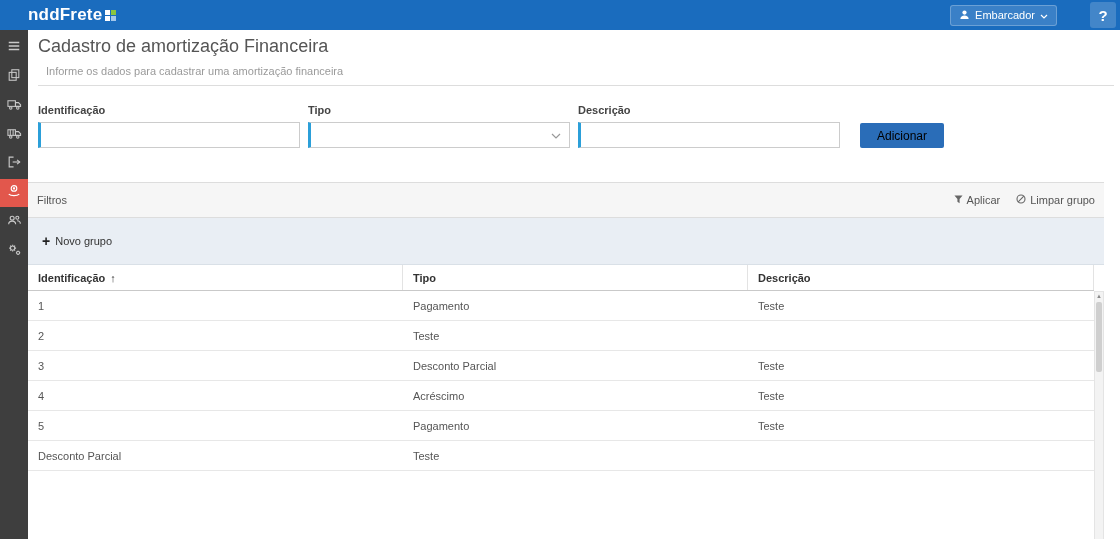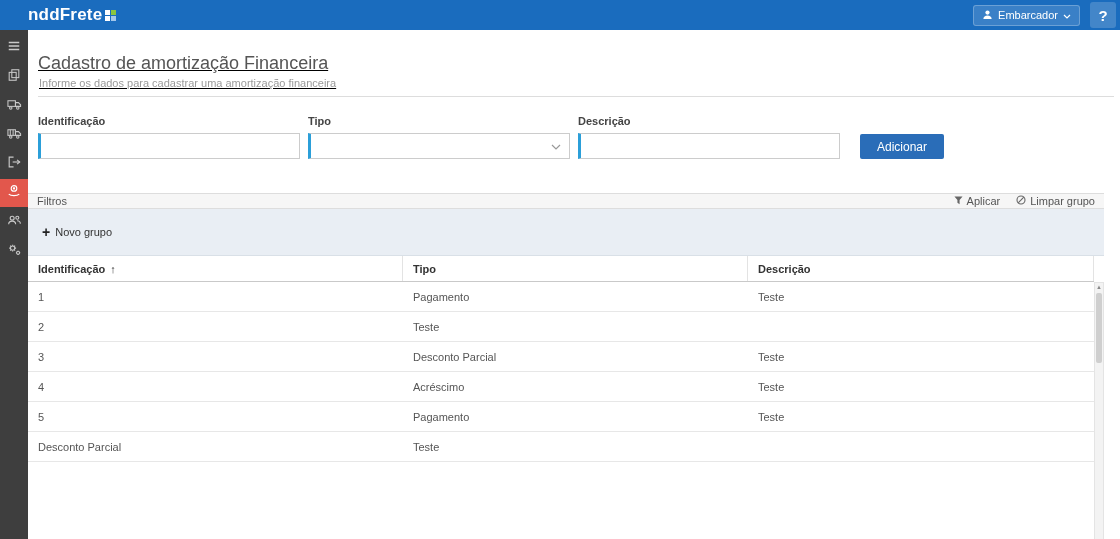--- a/index.html
+++ b/index.html
@@ -13,21 +13,21 @@
   
   .topbar {
     position:absolute; top:0; left:0; width:1120px; height:30px;
     background:var(--header-bg,#1a6cbe);
     display:flex; align-items:center; justify-content:space-between;
     z-index:5;
   }
   .brand { display:flex; align-items:flex-start; padding-left:28px; color:#fff;
            font-size:17px; font-weight:bold; letter-spacing:.2px; line-height:22px; }
   .brand-flag { margin-left:3px; margin-top:1px; }
-  .topbar-right { display:flex; align-items:center; height:100%; }
+  .topbar-right { display:flex; align-items:center; height:100%;gap:23px; }
   .user-menu {
     display:flex; align-items:center; gap:5px;
     background:rgba(255,255,255,.14); border:1px solid rgba(255,255,255,.25);
     border-radius:3px; color:#fff; font-size:11px; padding:3px 8px;
     margin-right:10px; cursor:pointer;
   }
   .help-btn {
     width:26px; height:26px; margin-right:4px; border:none; border-radius:3px;
     background:rgba(255,255,255,.18); color:#fff; font-size:15px; font-weight:bold;
     cursor:pointer; display:flex; align-items:center; justify-content:center;
@@ -43,46 +43,46 @@
     display:flex; align-items:center; justify-content:center; cursor:pointer;
   }
   .side-item svg { stroke:#c9c9c9; }
   .side-item.active { background:var(--active-item,#e2574c); }
   .side-item.active svg { stroke:#fff; }
 
   
   .main { position:absolute; top:30px; left:28px; width:1092px; height:509px; background:#fff; }
   .content { width:1076px; }
 
-  .page-head { padding:19px 10px 0;text-decoration:underline; }
+  .page-head { padding:2px 10px 0; }
   .page-title { font-size:18px; font-weight:400; color:#555; margin:4px 0 3px; }
-  .page-subtitle { font-size:11px; color:#9a9a9a; margin:1px; }
+  .page-subtitle { font-size:11px; color:#9a9a9a; margin:8px; }
   .head-divider { border:0; border-top:1px solid #ddd; margin:7px 0 0; width:1076px; }
 
   .form-row { display:flex; align-items:flex-end; padding-left:10px; margin-top:18px; }
   .field { width:262px; margin-right:8px; }
   .field-label { display:block; font-size:11px; font-weight:bold; color:#444; margin-bottom:6px; }
   .text-input, .select-box {
     width:100%; height:26px; border:1px solid #ccc;
     border-left:3px solid var(--accent,#2b9fd9);
     font-size:12px; padding:0 6px; background:#fff; outline:none;
     font-family:"Liberation Sans", sans-serif;
   }
   .select-box {
     display:flex; align-items:center; justify-content:flex-end;
     padding-right:8px; cursor:pointer;
   }
   .add-btn {
     margin-left:12px; height:25px; padding:0 17px;
-    background:var(--button,#2a6db8); color:#ffffff; border:none; border-radius:2px;
+    background:var(--button,#2a6db8); color:#000000; border:none; border-radius:2px;
     font-size:12px; cursor:pointer; font-family:"Liberation Sans", sans-serif;
   }
 
   .filters-bar {
-    margin-top:34px; width:1076px; height:16px; background:#f6f6f6;
+    margin-top:34px; width:1076px; height:36px; background:#f6f6f6;
     border-top:1px solid #ddd; border-bottom:1px solid #ddd;
     display:flex; align-items:center; justify-content:space-between;
     padding:0 9px; font-size:11px; color:#555;
   }
   .filters-actions { display:flex; gap:16px; }
   .filter-action { display:flex; align-items:center; gap:4px; cursor:pointer; color:#555;justify-content:space-between; }
 
   .new-group-band {
     width:1076px; height:47px; background:#e9eef4; border-bottom:1px solid #d9e0e7;
     display:flex; align-items:center; padding-left:14px;

